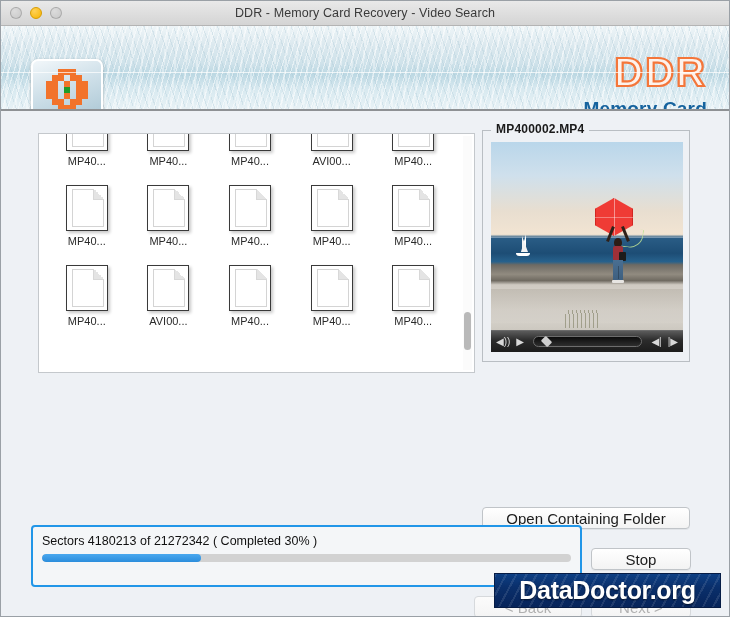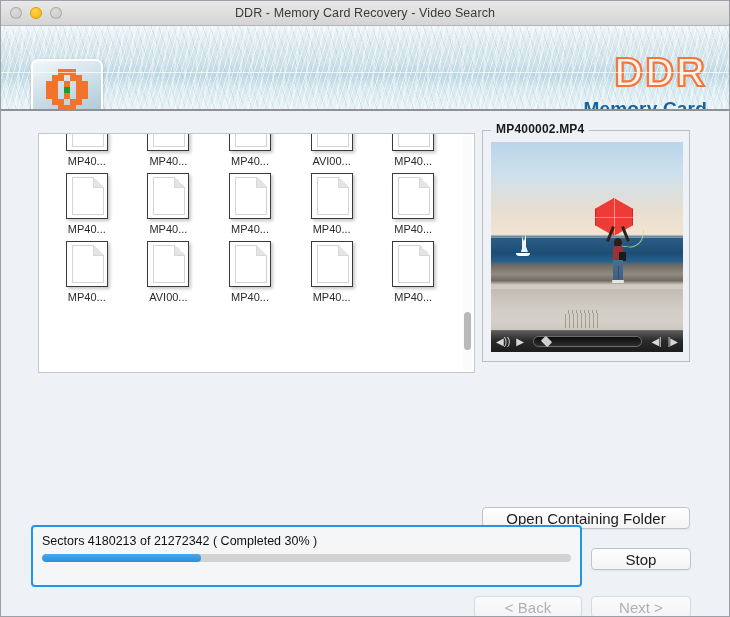--- a/index.html
+++ b/index.html
@@ -138,21 +138,21 @@
     background: #ffffff;
     border: 1px solid #c4c8cc;
     overflow: hidden;
   }
   .file-grid {
     position: absolute;
     left: 0; top: -33px;
     width: 420px;
     display: grid;
     grid-template-columns: repeat(5, 1fr);
-    row-gap: 6px;
+    row-gap: 18px;
     padding: 4px 5px 0 7px;
   }
   .file-cell {
     display: flex;
     flex-direction: column;
     align-items: center;
   }
   .file-icon {
     position: relative;
     width: 42px; height: 46px;
@@ -742,15 +742,18 @@
       <div class="pbar">
         <div class="pbar-fill" id="pbar-fill" style="width: 30%;"></div>
       </div>
     </div>
 
     <div class="btn btn-stop">Stop</div>
     <div class="btn btn-exit">Exit</div>
     <div class="btn btn-back disabled">&lt; Back</div>
     <div class="btn btn-next disabled">Next &gt;</div>
 
+    <div class="watermark">
+      <span class="watermark-text">DataDoctor.org</span>
+    </div>
 
   </div>
 </div>
 
 </body></html>

